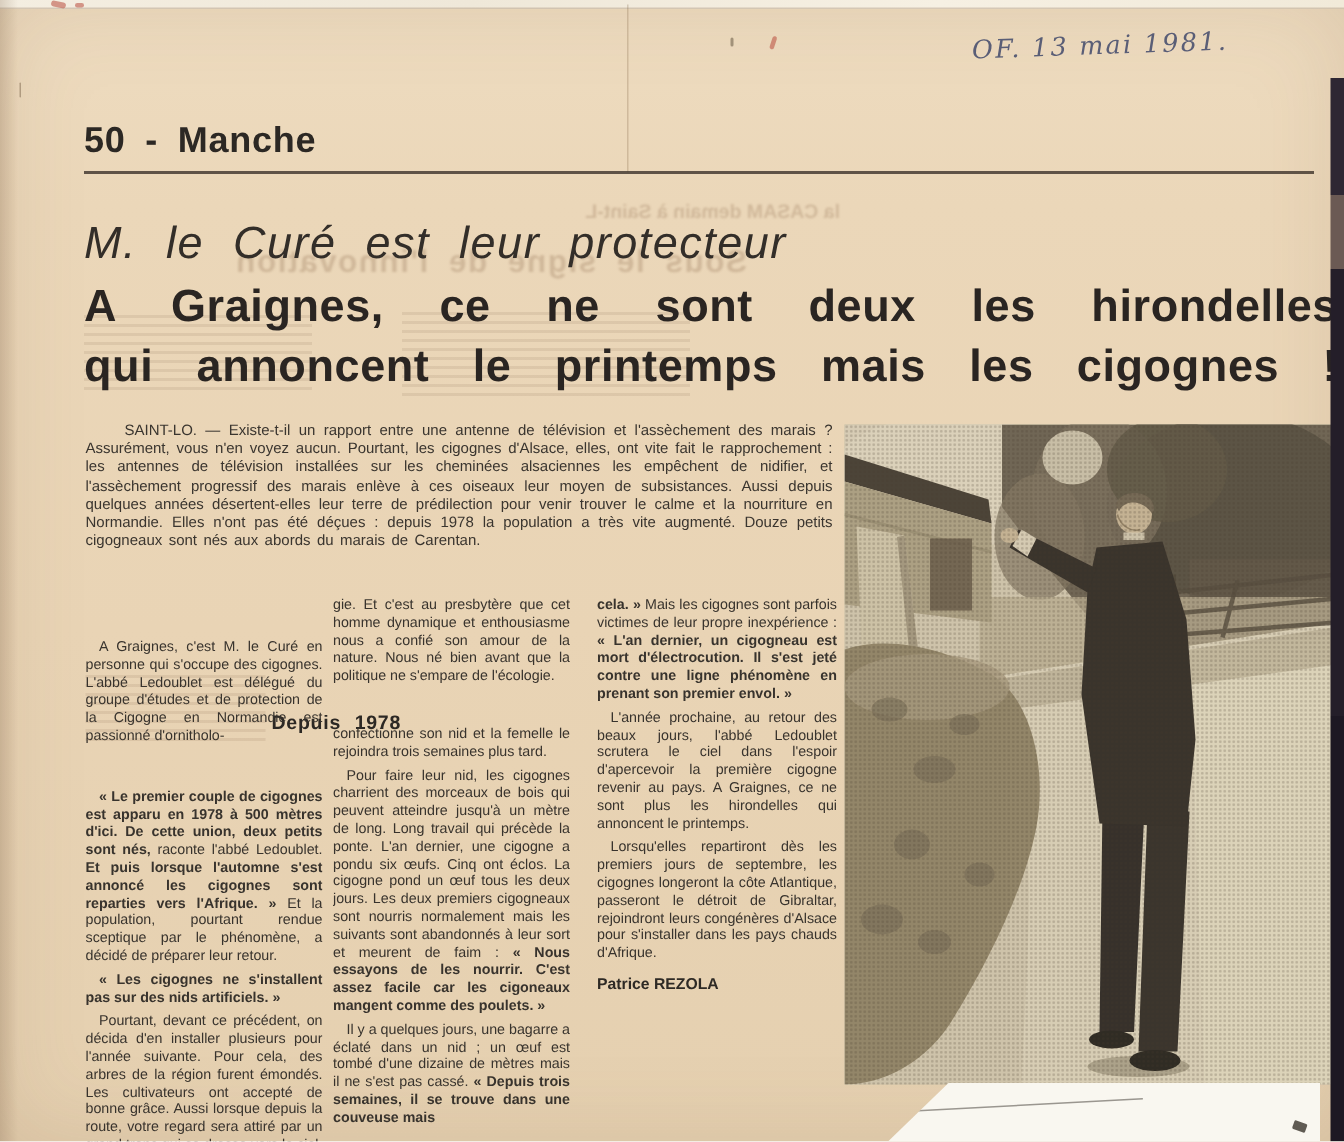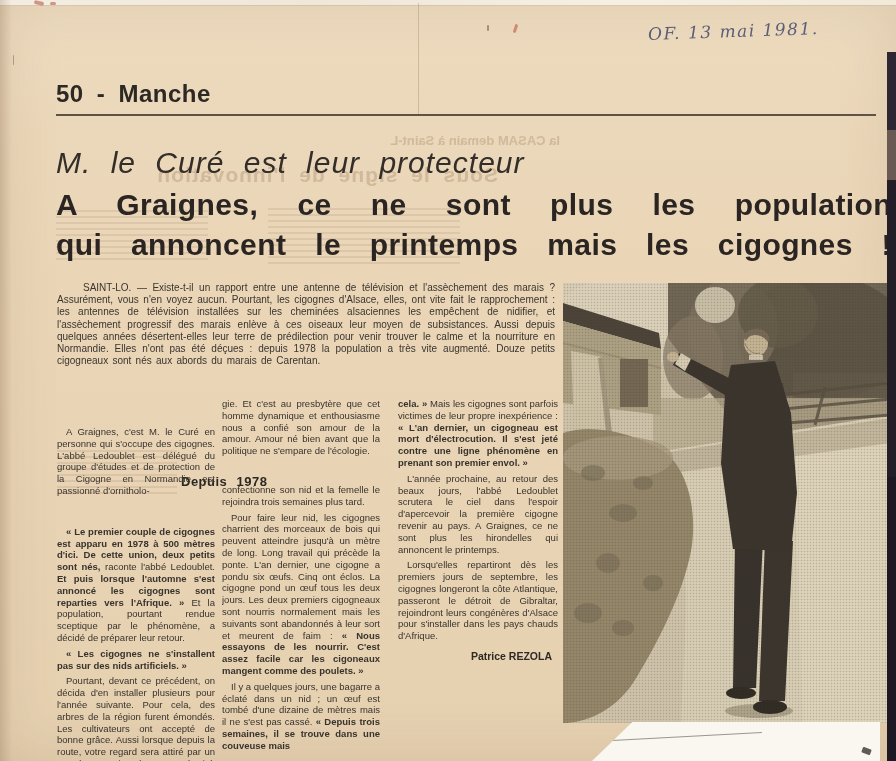--- a/index.html
+++ b/index.html
@@ -54,21 +54,21 @@
     display:flex;flex-direction:column;}
   .col-1{left:57px;margin-top:28px;}
   .col-2{left:222px;}
   .col-3{left:398px;width:160px;}
   .col p{margin:0 0 4px;}
   .col p.ind{text-indent:9px;}
   .col-1 p:first-child{margin-bottom:29px;}
   .col-2 p:first-child{margin-bottom:27px;}
   .b{font-weight:bold;}
   .byline{order:99;margin-top:5px;font-size:10.5px;font-weight:bold;
-    text-align:right;padding-right:6px;color:#2e2a25;}
+    padding-right:6px;color:#2e2a25;}
 
   .photo{position:absolute;left:563px;top:283px;width:328px;height:440px;
     background:#cdc3ab;box-shadow:inset 0 2px 0 rgba(45,38,32,.45), inset -2px 0 0 rgba(45,38,32,.22);}
   .photo svg{display:block;width:100%;height:100%;}
   .halftone{position:absolute;inset:0;
     background-image:radial-gradient(rgba(70,58,46,.22) .7px, rgba(70,58,46,0) 1.1px);
     background-size:3px 3px;background-color:rgba(205,185,150,.10);pointer-events:none;}
 
   .under-sheet{position:absolute;left:592px;top:722px;width:288px;height:39px;
     background:#f9f7f0;clip-path:polygon(0 100%, 14% 0, 100% 0, 100% 100%);}
@@ -104,35 +104,35 @@
   <div class="section">50 - Manche</div>
   <div class="rule"></div>
 
   <div class="ghost-t ghost1">la CASAM demain à Saint-L</div>
   <div class="ghost-t ghost2">Sous le signe de l'innovation</div>
   <div class="gb gb1"></div>
   <div class="gb gb2"></div>
   <div class="gb gb3"></div>
 
   <div class="kicker">M. le Curé est leur protecteur</div>
-  <div class="headline hl1">A Graignes, ce ne sont plus les population</div>
+  <div class="headline hl1">A Graignes, ce ne sont deux les hirondelles</div>
   <div class="headline hl2">qui annoncent le printemps mais les cigognes !</div>
 
   <p class="lead">SAINT-LO. — Existe-t-il un rapport entre une antenne de télévision et l'assèchement des marais ? Assurément, vous n'en voyez aucun. Pourtant, les cigognes d'Alsace, elles, ont vite fait le rapprochement : les antennes de télévision installées sur les cheminées alsaciennes les empêchent de nidifier, et l'assèchement progressif des marais enlève à ces oiseaux leur moyen de subsistances. Aussi depuis quelques années désertent-elles leur terre de prédilection pour venir trouver le calme et la nourriture en Normandie. Elles n'ont pas été déçues : depuis 1978 la population a très vite augmenté. Douze petits cigogneaux sont nés aux abords du marais de Carentan.</p>
 
   <div class="subhead">Depuis 1978</div>
 
   <div class="col col-1">
       <p class="ind"><span>A Graignes, c'est M. le Curé en personne qui s'occupe des cigognes. L'abbé Ledoublet est délégué du groupe d'études et de protection de la Cigogne en Normandie est passionné d'ornitholo-</span></p>
       <p class="ind"><span class="b">« Le premier couple de cigognes est apparu en 1978 à 500 mètres d'ici. De cette union, deux petits sont nés, </span><span>raconte l'abbé Ledoublet. </span><span class="b">Et puis lorsque l'automne s'est annoncé les cigognes sont reparties vers l'Afrique. » </span><span>Et la population, pourtant rendue sceptique par le phénomène, a décidé de préparer leur retour.</span></p>
       <p class="ind"><span class="b">« Les cigognes ne s'installent pas sur des nids artificiels. »</span></p>
       <p class="ind"><span>Pourtant, devant ce précédent, on décida d'en installer plusieurs pour l'année suivante. Pour cela, des arbres de la région furent émondés. Les cultivateurs ont accepté de bonne grâce. Aussi lorsque depuis la route, votre regard sera attiré par un grand tronc qui se dresse vers le ciel, ne vous imaginez pas que cet arbre « sans tête » ne sert à rien. Une cigogne mâle, lorsque le printemps revien-</span></p>
     </div>
   <div class="col col-2">
-      <p><span>gie. Et c'est au presbytère que cet homme dynamique et enthousiasme nous a confié son amour de la amour. Amour né bien avant que la politique ne s'empare de l'écologie.</span></p>
+      <p><span>gie. Et c'est au presbytère que cet homme dynamique et enthousiasme nous a confié son amour de la nature. Nous né bien avant que la politique ne s'empare de l'écologie.</span></p>
       <p><span>confectionne son nid et la femelle le rejoindra trois semaines plus tard.</span></p>
       <p class="ind"><span>Pour faire leur nid, les cigognes charrient des morceaux de bois qui peuvent atteindre jusqu'à un mètre de long. Long travail qui précède la ponte. L'an dernier, une cigogne a pondu six œufs. Cinq ont éclos. La cigogne pond un œuf tous les deux jours. Les deux premiers cigogneaux sont nourris normalement mais les suivants sont abandonnés à leur sort et meurent de faim : </span><span class="b">« Nous essayons de les nourrir. C'est assez facile car les cigoneaux mangent comme des poulets. »</span></p>
       <p class="ind"><span>Il y a quelques jours, une bagarre a éclaté dans un nid ; un œuf est tombé d'une dizaine de mètres mais il ne s'est pas cassé. </span><span class="b">« Depuis trois semaines, il se trouve dans une couveuse mais</span></p>
     </div>
   <div class="col col-3">
     <div class="byline">Patrice REZOLA</div>
   <p><span class="b">cela. » </span><span>Mais les cigognes sont parfois victimes de leur propre inexpérience : </span><span class="b">« L'an dernier, un cigogneau est mort d'électrocution. Il s'est jeté contre une ligne phénomène en prenant son premier envol. »</span></p>
       <p class="ind"><span>L'année prochaine, au retour des beaux jours, l'abbé Ledoublet scrutera le ciel dans l'espoir d'apercevoir la première cigogne revenir au pays. A Graignes, ce ne sont plus les hirondelles qui annoncent le printemps.</span></p>
       <p class="ind"><span>Lorsqu'elles repartiront dès les premiers jours de septembre, les cigognes longeront la côte Atlantique, passeront le détroit de Gibraltar, rejoindront leurs congénères d'Alsace pour s'installer dans les pays chauds d'Afrique.</span></p>
     </div>

